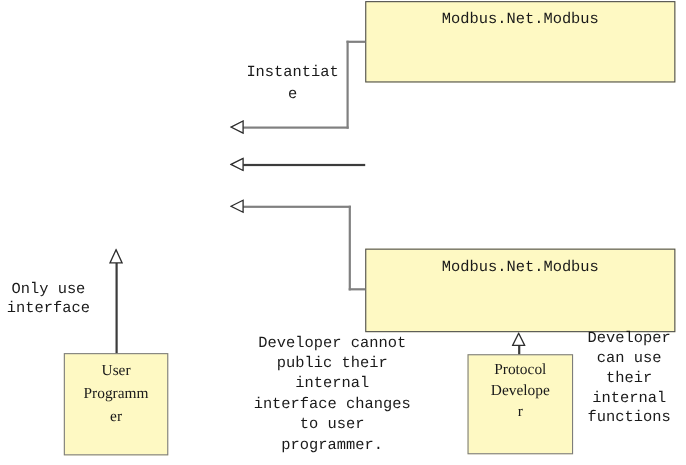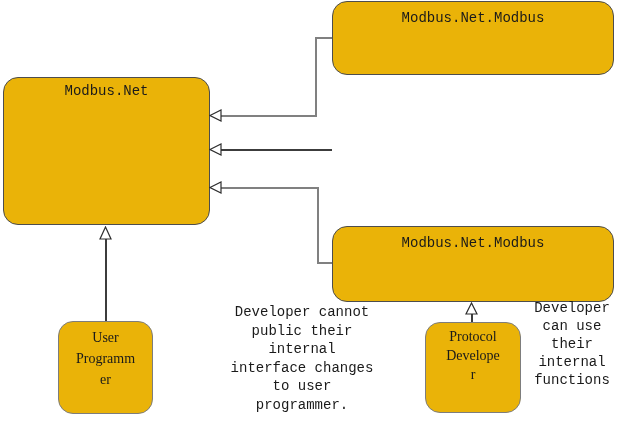--- a/index.html
+++ b/index.html
@@ -8,24 +8,23 @@
     width: 624px;
     height: 423px;
     background: #ffffff;
     font-family: "Liberation Mono", "DejaVu Sans Mono", monospace;
     font-size: 14px;
     color: #1a1a1a;
     overflow: hidden;
   }
   .box {
     position: absolute;
-    background: #eab308;
+    background: #fef9c3;
     box-sizing: border-box;
     text-align: center;
-    border-radius: 15px;
   }
   .box-big { border: 1.5px solid #4d4d4d; }
   .box-small { border: 1.5px solid #7d7d7d; font-family: Liberation Serif, serif; }
   .box .title { line-height: 18px; white-space: pre-line; }
   #b-modbus-net      { left: 3px;   top: 77px;  width: 207px; height: 148px; padding-top: 4px; }
   #b-modbus          { left: 332px; top: 1px;   width: 282px; height: 74px;  padding-top: 7px; }
   #b-opc             { left: 332px; top: 114px; width: 282px; height: 73px;  padding-top: 7px; }
   #b-siemens         { left: 332px; top: 226px; width: 282px; height: 76px;  padding-top: 7px; }
   #b-user-programmer { left: 58px;  top: 321px; width: 95px;  height: 93px;  padding-top: 5px; }
   #b-protocol-dev    { left: 425px; top: 322px; width: 96px;  height: 91px;  padding-top: 4px; }
@@ -66,23 +65,20 @@
   #ann-instantiate { left: 222px; top: 56px;  width: 88px;  line-height: 20px; }
   #ann-only-use    { left: 4px;   top: 254px; width: 80px;  line-height: 18px; }
   #ann-dev-cannot  { left: 229px; top: 303px; width: 146px; line-height: 18.5px; }
   #ann-dev-can     { left: 527px; top: 299px; width: 90px;  line-height: 18px; }
 </style>
 </head>
 <body>
 
 <div class="canvas">
 
-  <div class="box box-big" id="b-modbus-net">
-    <div class="title">Modbus.Net</div>
-  </div>
 
   <div class="box box-big" id="b-modbus">
     <div class="title">Modbus.Net.Modbus</div>
   </div>
 
 
   <div class="box box-big" id="b-siemens">
     <div class="title">Modbus.Net.Modbus</div>
   </div>
 
@@ -130,20 +126,24 @@
       </svg>
   </span>
 
   <div class="seg seg-dark" id="segE-shaft"></div>
   <span class="ah" id="ahE">
     <svg width="13" height="13" viewBox="0 0 13 13">
         <polygon points="6.5,1 1,12 12,12" fill="#ffffff" stroke="#2e2e2e" stroke-width="1.2"></polygon>
       </svg>
   </span>
 
+  <div class="ann" id="ann-instantiate">Instantiat
+e</div>
+  <div class="ann" id="ann-only-use">Only use
+interface</div>
   <div class="ann" id="ann-dev-cannot">Developer cannot
 public their
 internal
 interface changes
 to user
 programmer.</div>
   <div class="ann" id="ann-dev-can">Developer
 can use
 their
 internal

